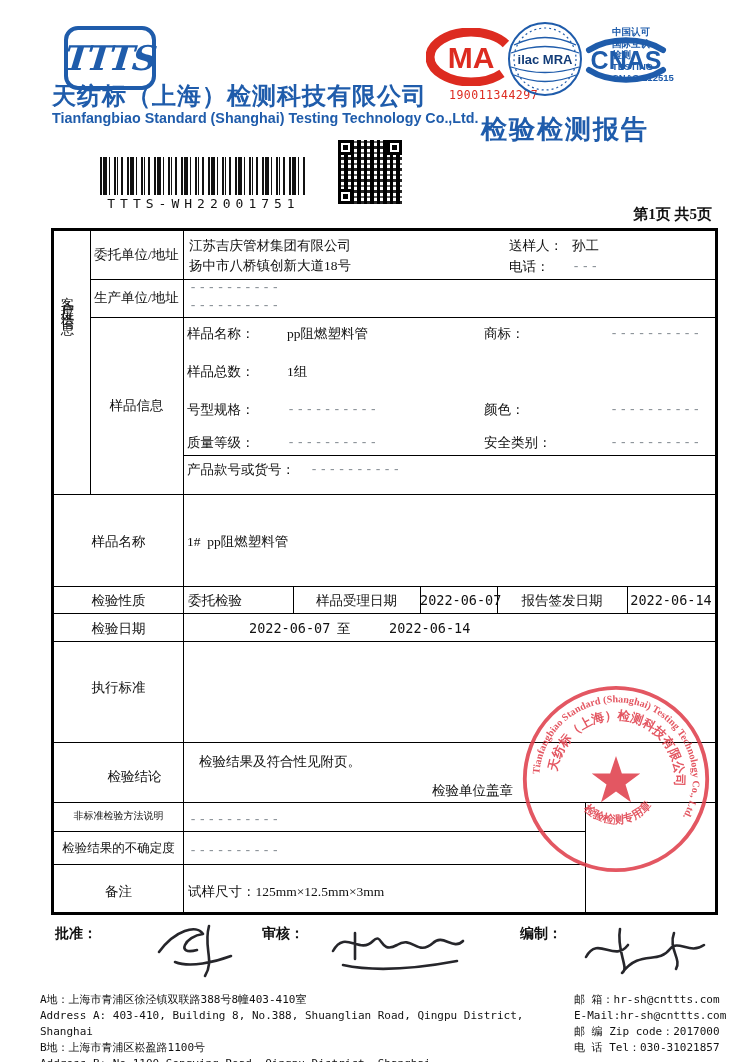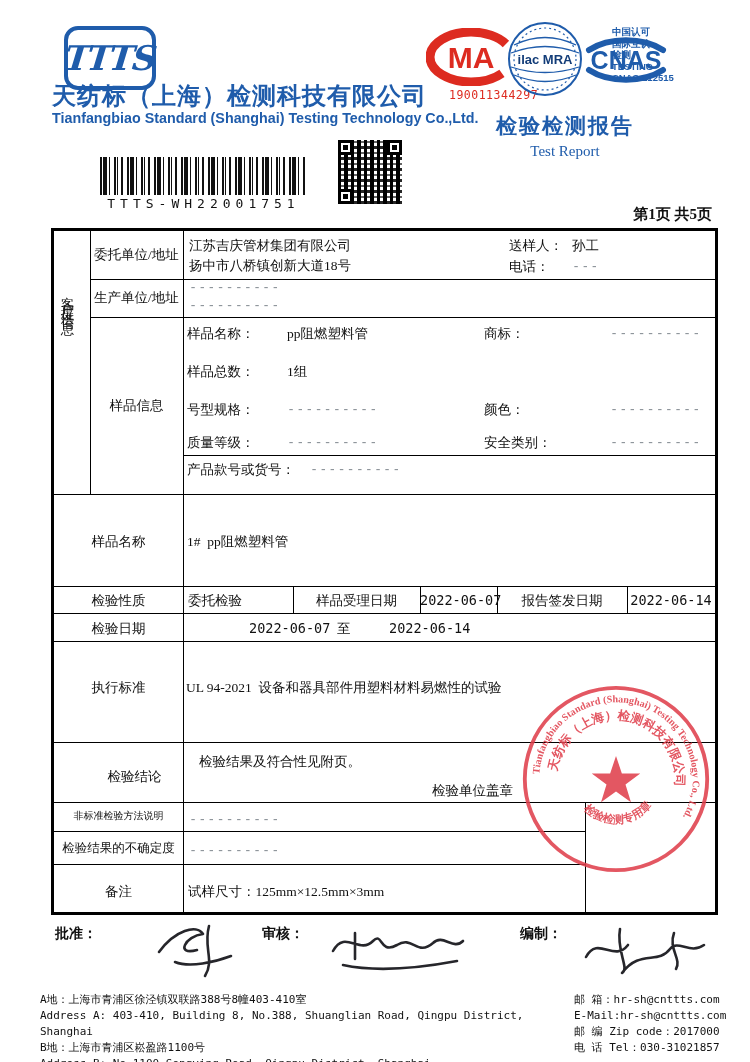--- a/index.html
+++ b/index.html
@@ -10,21 +10,21 @@
   .blue{color:#1f5cab;}
   .red{color:#dd2b20;}
   #ttts-logo{left:64px;top:26px;width:84px;height:56px;border:4px solid #1f5cab;border-radius:14px;
              display:flex;align-items:center;justify-content:center;}
   #ttts-logo span{font-family:"DejaVu Serif",serif;font-style:italic;font-weight:900;
                   font-size:34px;color:#1f5cab;transform:skewX(-6deg);letter-spacing:-2px;}
   #company-cn{left:52px;top:80px;font-size:24px;font-weight:bold;letter-spacing:1px;white-space:nowrap;}
   #company-en{left:52px;top:110px;font-size:14.3px;font-weight:bold;font-family:"Liberation Sans",sans-serif;white-space:nowrap;}
   #cma-num{left:428px;top:88px;font-size:11.5px;font-family:"DejaVu Sans Mono",monospace;letter-spacing:.5px;margin-left:21px;}
   #cnas-side{left:612px;top:26px;font-size:9.5px;line-height:11.5px;font-family:"Liberation Sans",sans-serif;font-weight:bold;white-space:pre-line;}
-  #report-title-cn{left:455px;top:112px;width:220px;text-align:center;font-size:21px;font-weight:bold;letter-spacing:2px;}
+  #report-title-cn{left:455px;top:112px;width:220px;text-align:center;font-size:26px;font-weight:bold;letter-spacing:2px;}
   #report-title-en{left:455px;top:143px;width:220px;text-align:center;font-size:15px;}
   #barcode{left:100px;top:157px;width:205px;height:38px;
     background:repeating-linear-gradient(90deg,#111 0 2px,#fff 2px 3px,#111 3px 7px,#fff 7px 9px,
       #111 9px 10px,#fff 10px 14px,#111 14px 16px,#fff 16px 17px,#111 17px 18px,#fff 18px 21px,
       #111 21px 23px,#fff 23px 27px);}
   #barcode-text{left:96px;top:196px;width:215px;text-align:center;font-size:13px;letter-spacing:5px;
     font-family:"DejaVu Sans Mono",monospace;white-space:nowrap;}
   #qr{left:338px;top:140px;width:64px;height:64px;
       background:
         repeating-linear-gradient(0deg,rgba(0,0,0,.85) 0 3px,rgba(255,255,255,0) 3px 6px,rgba(0,0,0,.6) 6px 8px,rgba(255,255,255,0) 8px 11px),
@@ -82,21 +82,20 @@
     <path d="M6,34 C26,47 60,47 80,34" fill="none" stroke="#1f5cab" stroke-width="6" stroke-linecap="round"></path>
     <text x="43" y="33" text-anchor="middle" font-size="25" font-weight="bold" font-family="Liberation Sans, sans-serif" fill="#1f5cab">CNAS</text>
   </svg>
   <div class="abs blue" id="cnas-side">中国认可
 国际互认
 检测
 TESTING
 CNAS L12515</div>
 
   <div class="abs blue" id="report-title-cn">检验检测报告</div>
-  <div class="abs blue" id="report-title-en">Test Report</div>
 
   <div class="abs" id="barcode"></div>
   <div class="abs" id="barcode-text">TTTS-WH22001751</div>
   <div class="abs" id="qr">
     <div class="finder" style="left:0;top:0"></div>
     <div class="finder" style="right:0;top:0"></div>
     <div class="finder" style="left:0;bottom:0"></div>
   </div>
 
   <div class="abs" id="page-label">第1页 共5页</div>
@@ -164,21 +163,20 @@
     <div class="cell lbl mono" style="left:366px;top:361px;width:77px">2022-06-07</div>
     <div class="cell lbl" style="left:443px;top:361px;width:130px">报告签发日期</div>
     <div class="cell lbl mono" style="left:573px;top:361px;width:88px">2022-06-14</div>
 
     <div class="cell lbl" style="left:0;top:389px;width:129px">检验日期</div>
     <div class="cell mono" style="left:195px;top:389px">2022-06-07</div>
     <div class="cell" style="left:283px;top:389px">至</div>
     <div class="cell mono" style="left:335px;top:389px">2022-06-14</div>
 
     <div class="cell lbl" style="left:0;top:448px;width:129px">执行标准</div>
-    <div class="cell" style="left:132px;top:448px;white-space:pre">UL 94-2021  设备和器具部件用塑料材料易燃性的试验</div>
 
     <div class="cell lbl" style="left:16px;top:537px;width:129px">检验结论</div>
     <div class="cell" style="left:145px;top:522px">检验结果及符合性见附页。</div>
     <div class="cell" style="left:378px;top:551px">检验单位盖章</div>
 
     <div class="cell lbl" style="left:0;top:578px;width:129px;font-size:10px">非标准检验方法说明</div>
     <div class="cell dash" style="left:135px;top:580px">----------</div>
 
     <div class="cell lbl" style="left:0;top:609px;width:129px;font-size:12.5px">检验结果的不确定度</div>
     <div class="cell dash" style="left:135px;top:611px">----------</div>

